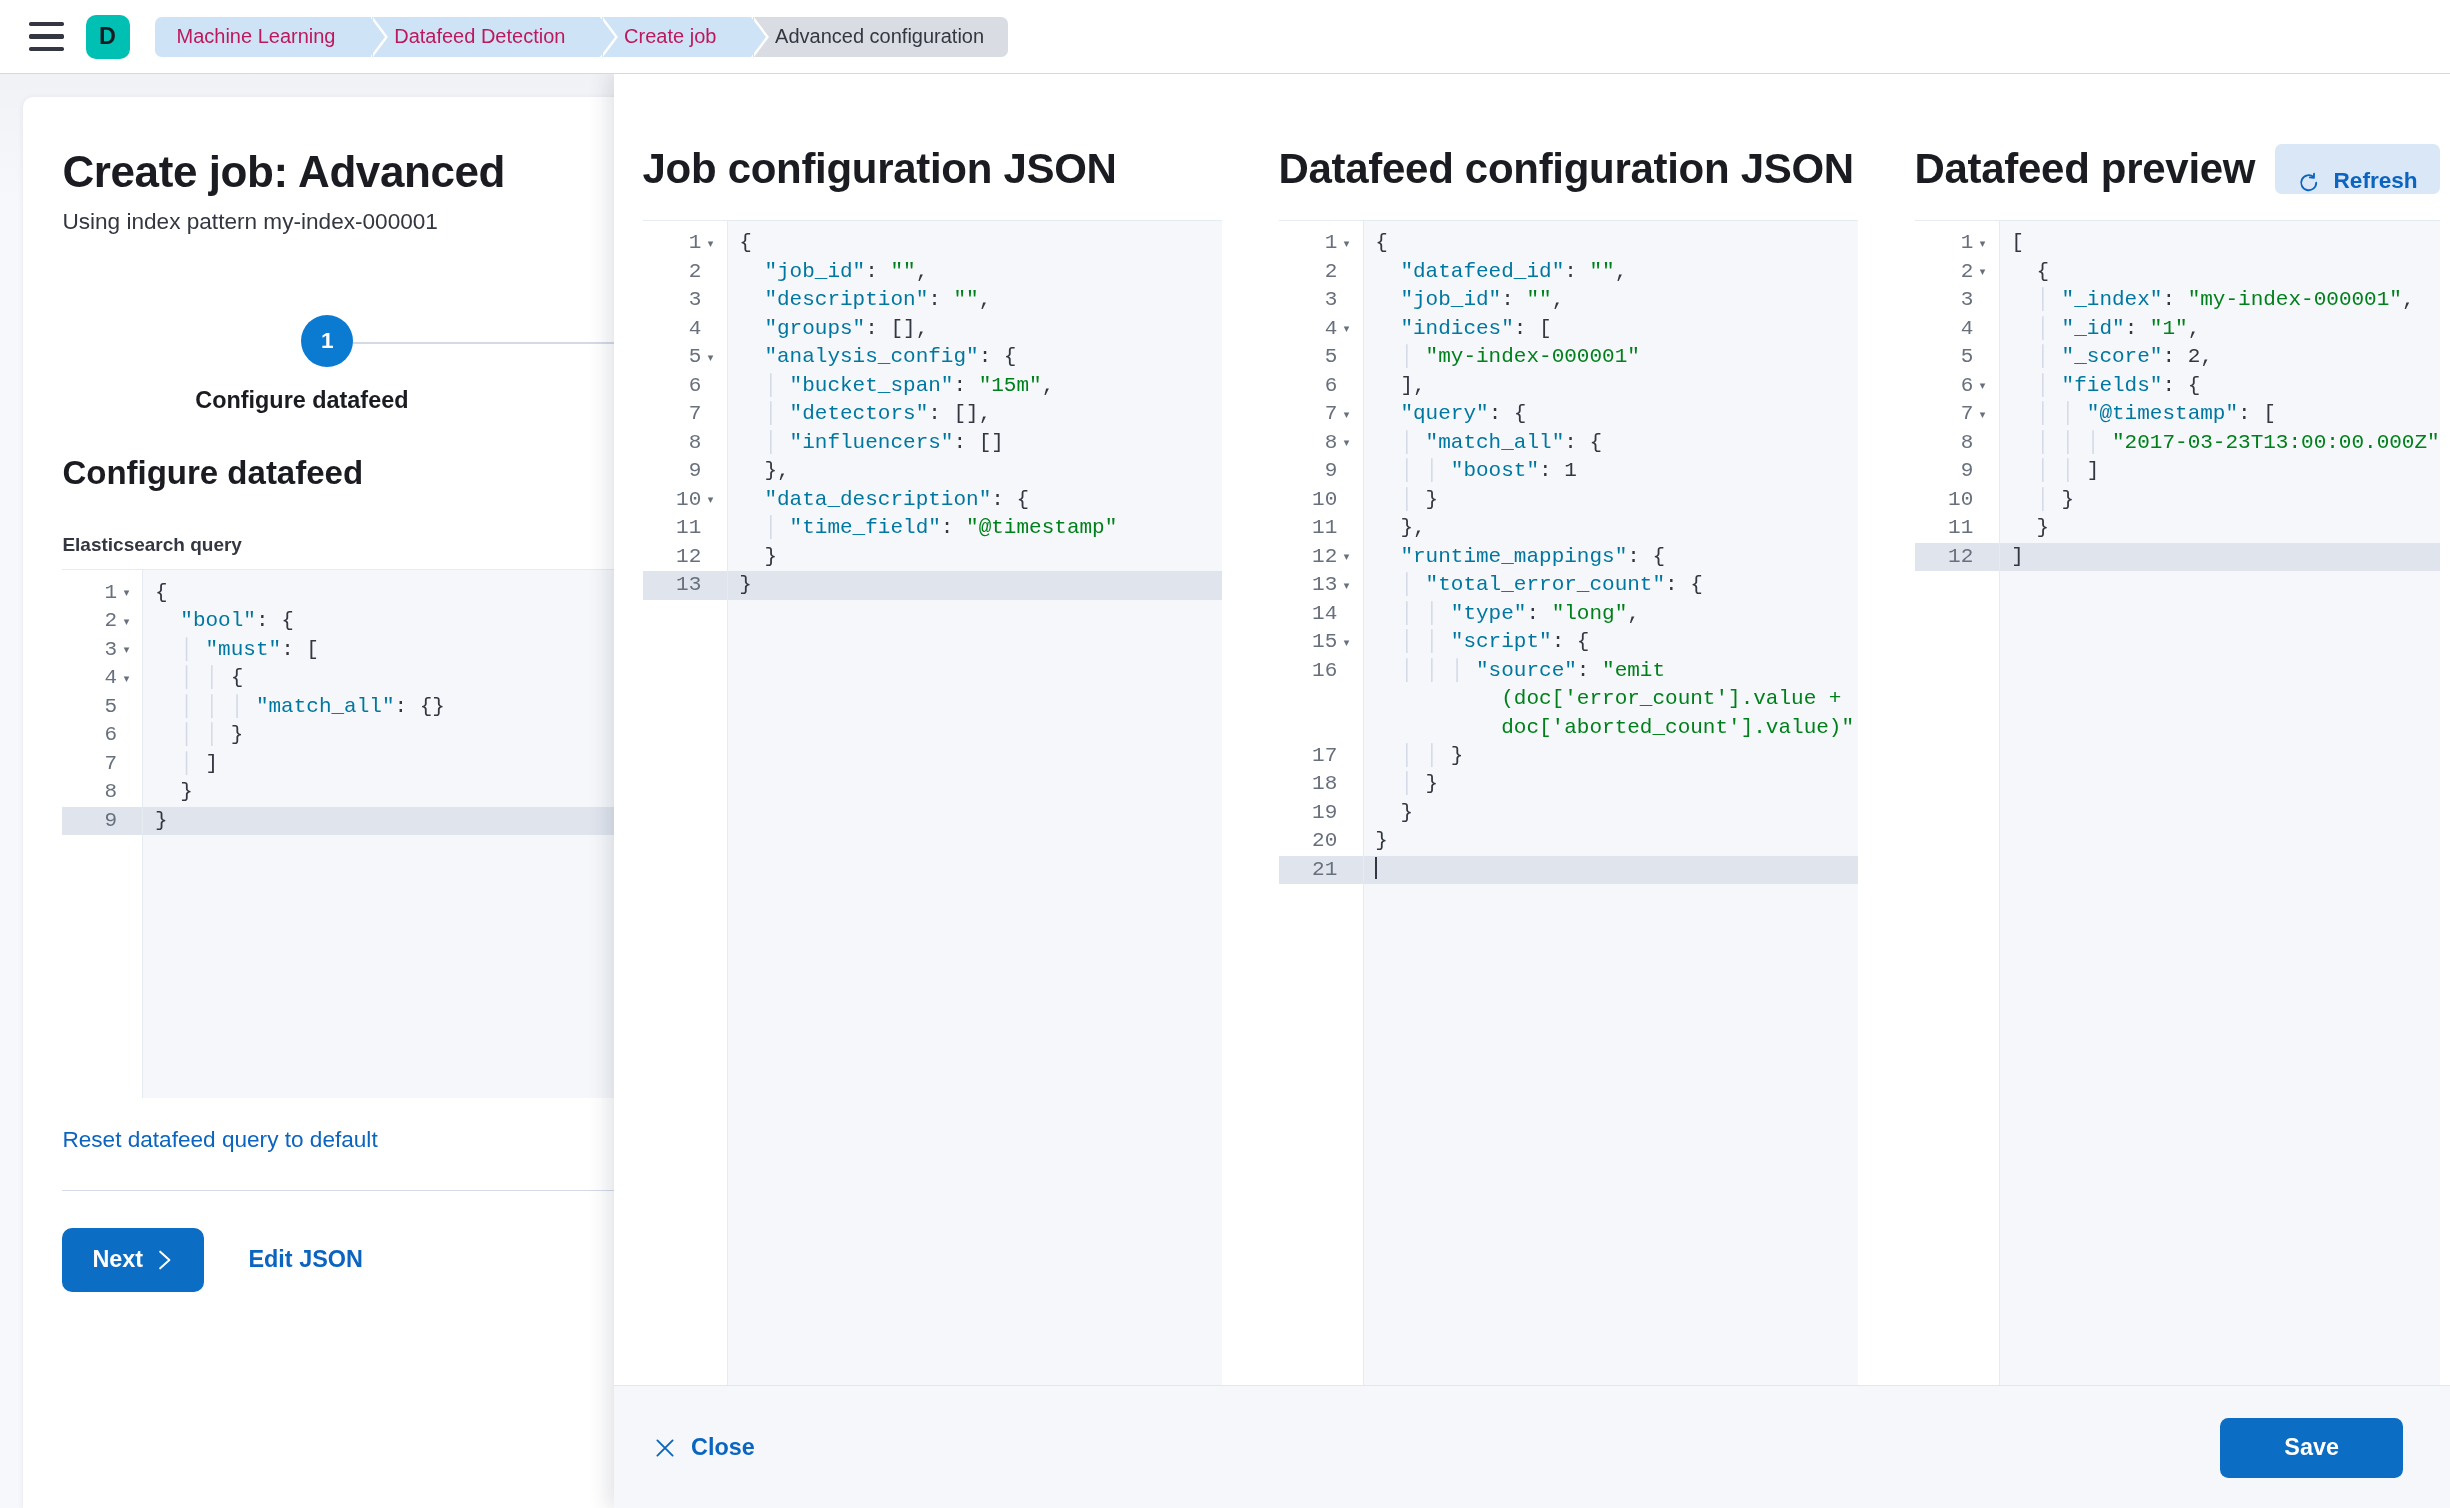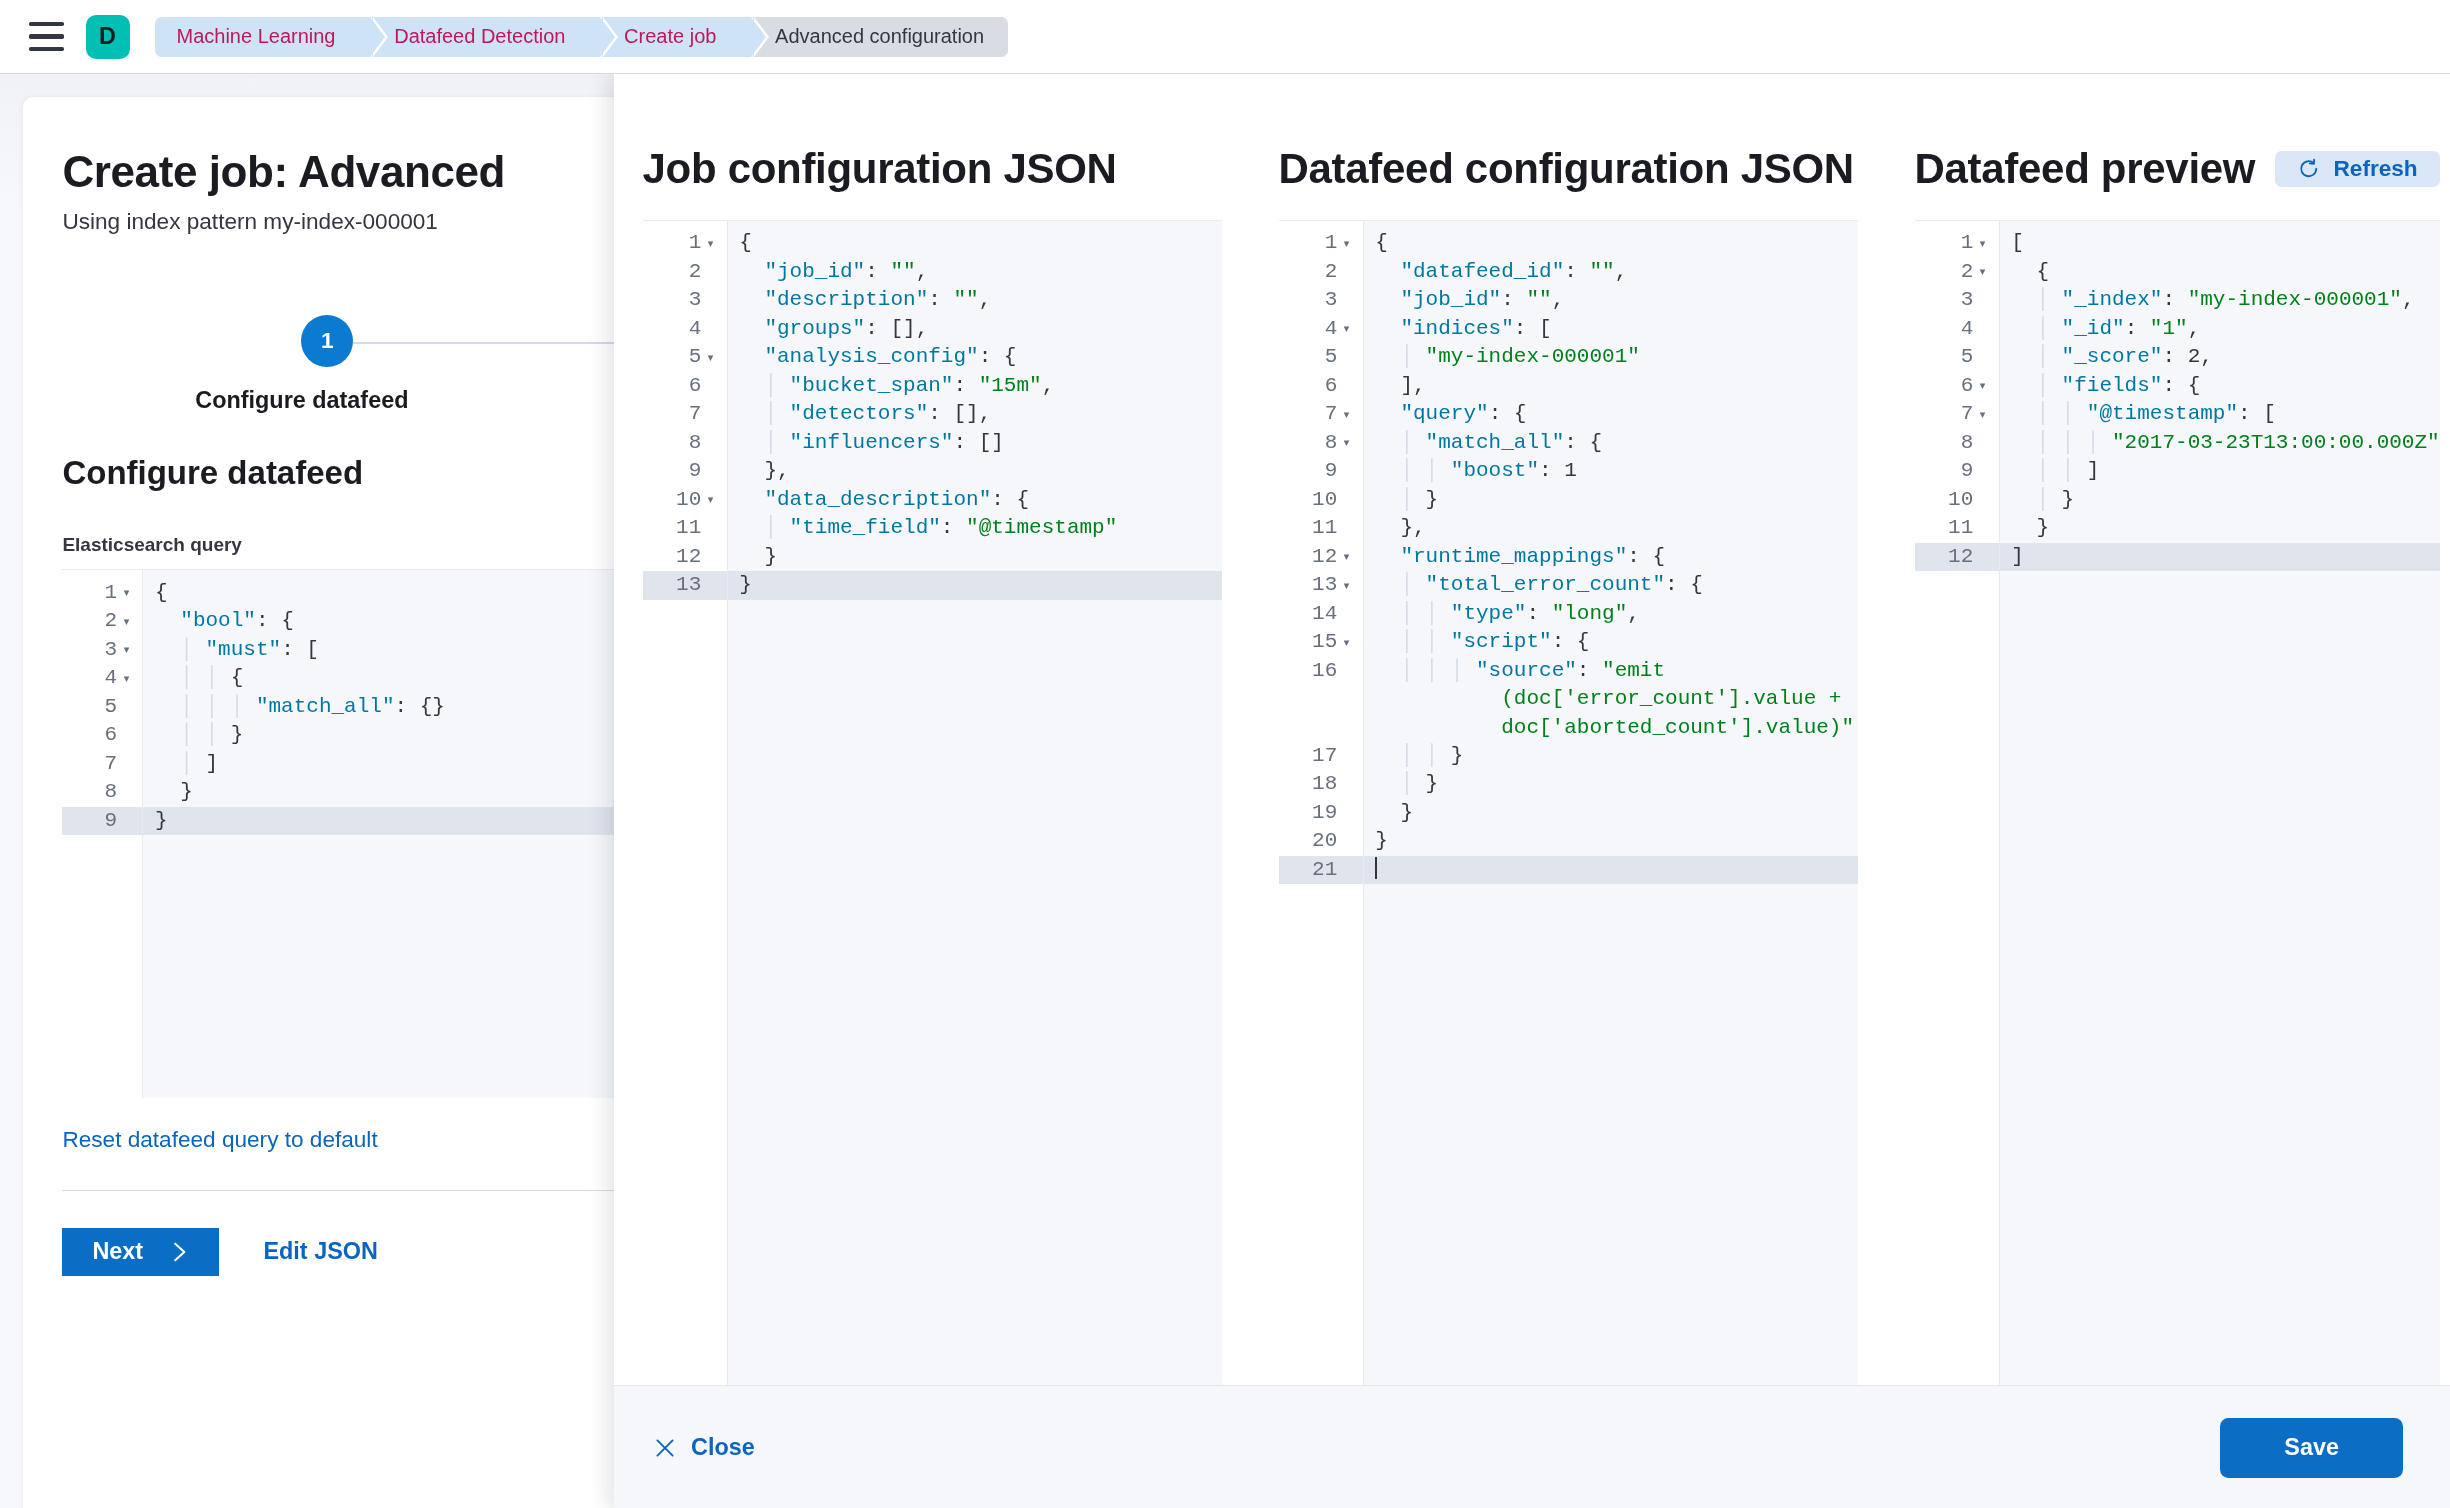--- a/index.html
+++ b/index.html
@@ -145,23 +145,23 @@
   .p { color: #343741; }
   .ind { color: #d3dae6; }
   .caret { display:inline-block; width:1.7px; height:22px; background:#343741;
            vertical-align:-4.2px; }
 
   .link-btn { color: #0b64c0; font-size: 22.6px; cursor: pointer; }
 
   .divider { height: 0.8px; background: #d3dae6; margin: 37px 0 0 0; }
 
   .btn-primary {
-    background: #0b6dc4; color: #fff; border: none; border-radius: 0;
-    height: 48px; padding: 0 30px; font-size: 23.4px; font-weight: 700;
-    display: inline-flex; align-items: center; gap: 28px; cursor: pointer;
+    background: #0b6dc4; color: #fff; border: none; border-radius: 10px;
+    height: 64px; padding: 0 30px; font-size: 23.4px; font-weight: 700;
+    display: inline-flex; align-items: center; gap: 13px; cursor: pointer;
     font-family: "Liberation Sans", sans-serif;
   }
   .btn-tertiary {
     color: #0b64c0; font-size: 23.4px; font-weight: 700; cursor: pointer;
     margin-left: 44px;
   }
 
   
   .flyout {
     position: absolute; left: 614px; top: 74px;
@@ -178,22 +178,22 @@
     overflow: hidden;
   }
   .fcol { display: flex; flex-direction: column; padding: 0 0 0 0; height: 100%; }
   .fcol-head {
     display: flex; align-items: center; justify-content: space-between;
     padding: 0 28.5px 0 28.5px; height: 52px; margin-bottom: 25px;
   }
   .fcol-title { font-size: 42px; font-weight: 700; color: #1a1c21; letter-spacing: -0.3px; }
   .refresh-btn {
     background: #d9e7f7; color: #0b64c0; border: none; border-radius: 6.7px;
-    height: 36px; padding: 0 22px; font-size: 22.6px; font-weight: 700;
-    display: inline-flex; align-items: center; gap: 13.4px; cursor: pointer;
+    height: 50px; padding: 0 22px; font-size: 22.6px; font-weight: 700;
+    display: inline-flex; align-items: flex-end; gap: 13.4px; cursor: pointer;
     font-family: "Liberation Sans", sans-serif;
   }
   .fcol-editor-wrap { flex: 1 1 auto; overflow: hidden; padding: 0 28.5px 0 28.5px; }
   .fcol-editor-wrap > .editor { height: 100%; align-items: stretch; }
 
   .flyout-foot {
     flex: 0 0 auto; height: 124px;
     background: #f5f7fa;
     border-top: 0.8px solid #e3e6ed;
     display: flex; align-items: center; justify-content: space-between;

